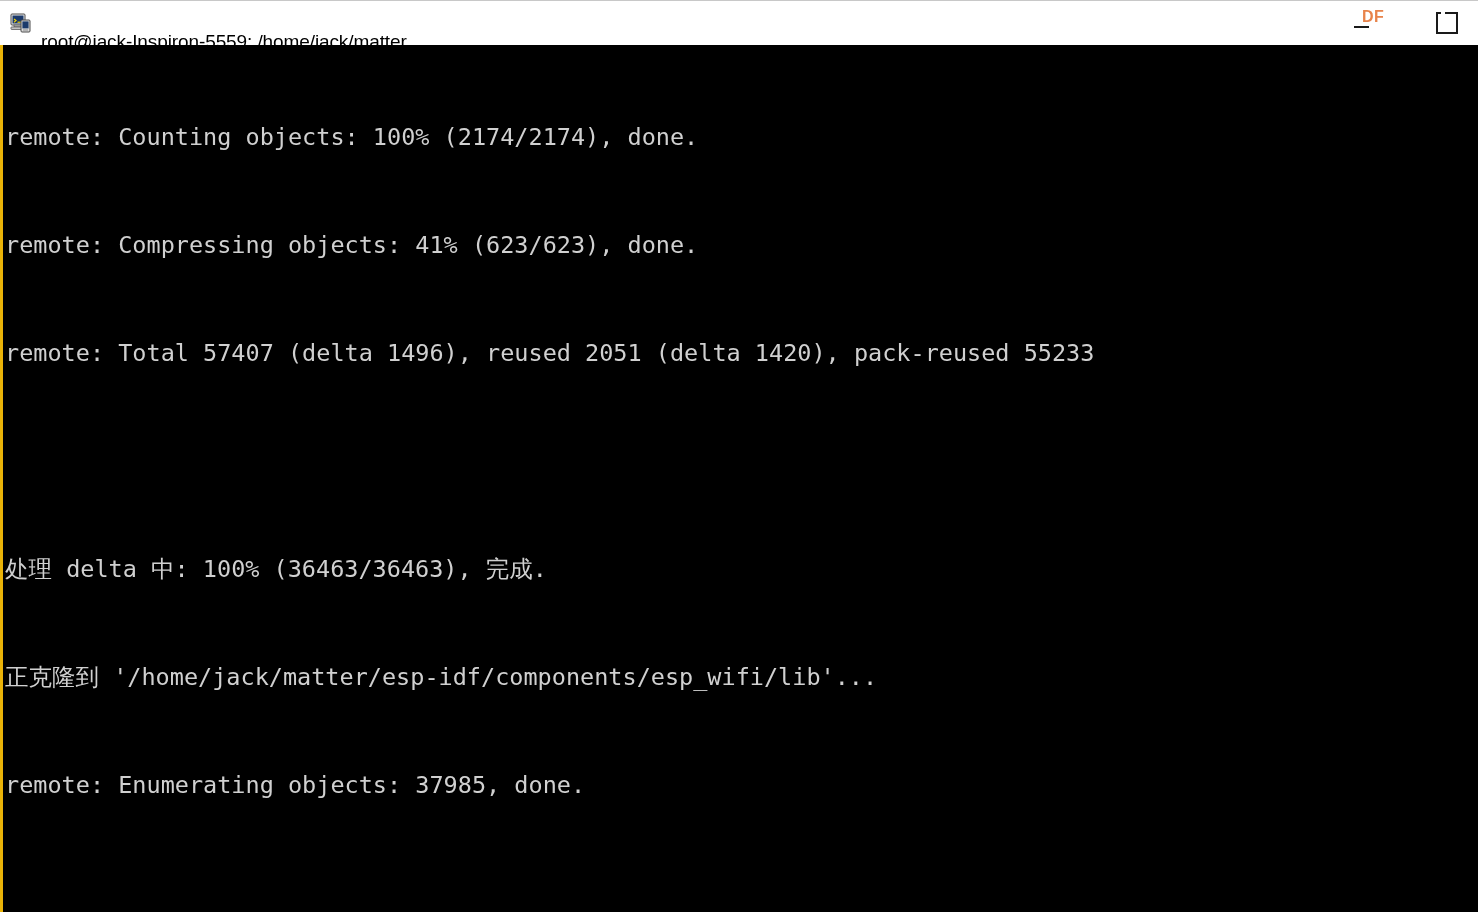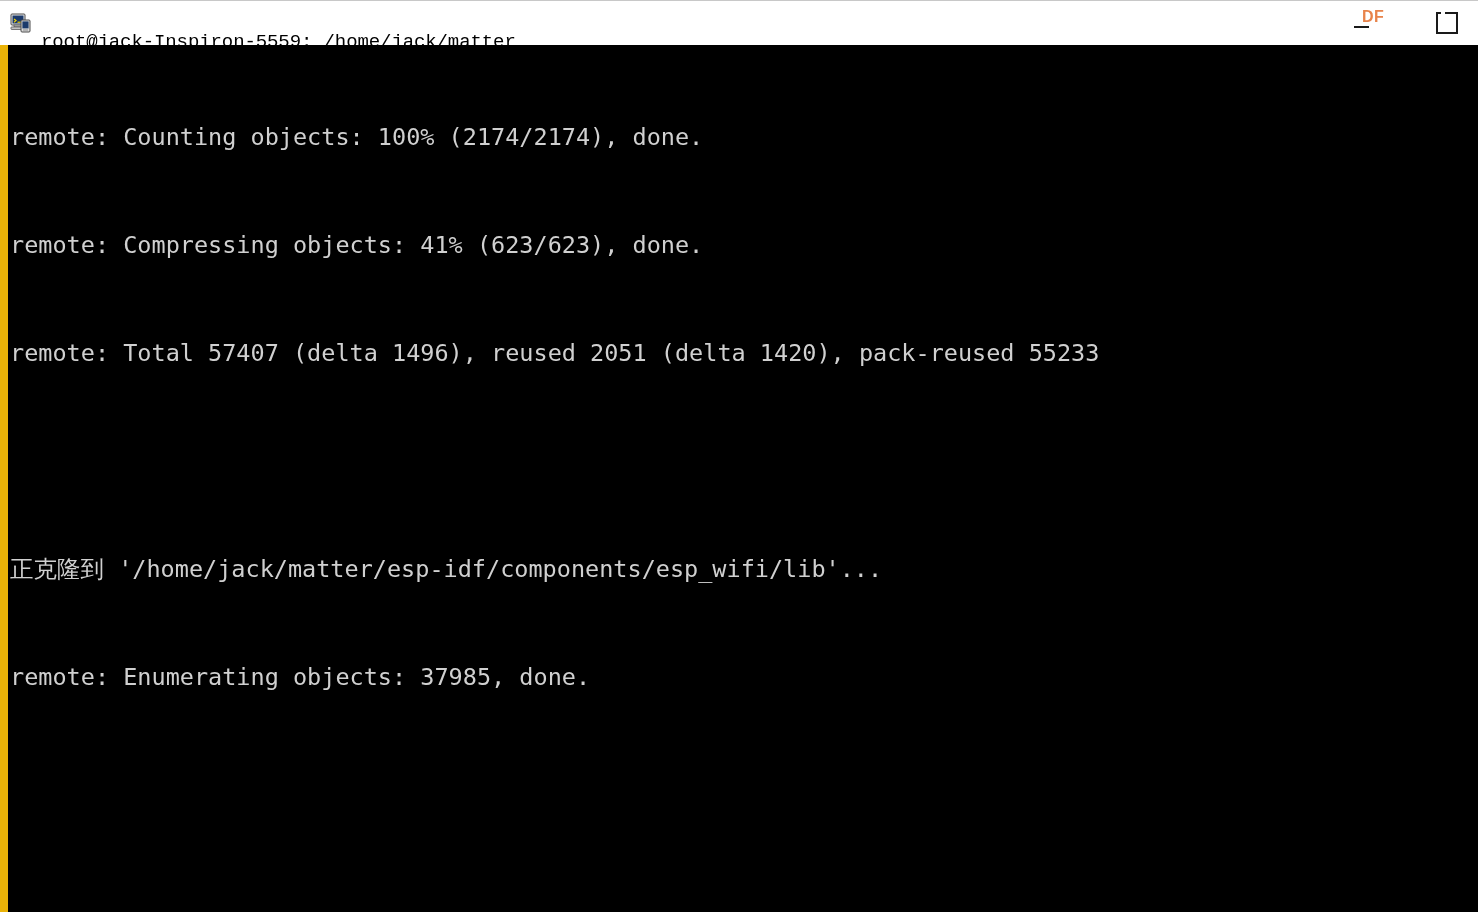--- a/index.html
+++ b/index.html
@@ -43,21 +43,21 @@
     flex: 1 1 auto;
     min-width: 0;
   }
   #app-icon {
     width: 22px;
     height: 22px;
     flex: 0 0 auto;
     position: relative;
   }
   #title-text {
-    font-family: Liberation Mono, monospace;
+    font-family: Liberation Sans, sans-serif;
     font-size: 19px;
     color: #000000;
     white-space: nowrap;
     letter-spacing: -0.1px;
     margin-top: 37px;
   }
   #title-buttons {
     display: flex;
     align-items: center;
     flex: 0 0 auto;
@@ -117,21 +117,21 @@
     height: 2px;
     background: #1a1a1a;
   }
 
   
   #terminal {
     flex: 1 1 auto;
     background: #000000;
     overflow: hidden;
     position: relative;
-    border-left: 8px solid #eab308;
+    border-left: 3px solid #eab308;
     box-sizing: border-box;
     padding: 0;
   }
   #term-lines {
     font-family: "DejaVu Sans Mono", "Liberation Mono", monospace;
     font-size: 23.5px;
     line-height: 36px;
     color: #d0d0d0;
     white-space: pre;
     padding-left: 2px;
@@ -177,20 +177,21 @@
       </div>
     </div>
   </div>
 
   <div id="terminal">
     <div id="term-lines">
       <div class="line">remote: Counting objects: 100% (2174/2174), done.</div>
       <div class="line">remote: Compressing objects: 41% (623/623), done.</div>
       <div class="line">remote: Total 57407 (delta 1496), reused 2051 (delta 1420), pack-reused 55233</div>
       <div class="line blank"></div>
+      <div class="line">处理 delta 中: 100% (36463/36463), 完成.</div>
       <div class="line">正克隆到 '/home/jack/matter/esp-idf/components/esp_wifi/lib'...</div>
       <div class="line">remote: Enumerating objects: 37985, done.</div>
       
       
       
       
       
       
       
       

